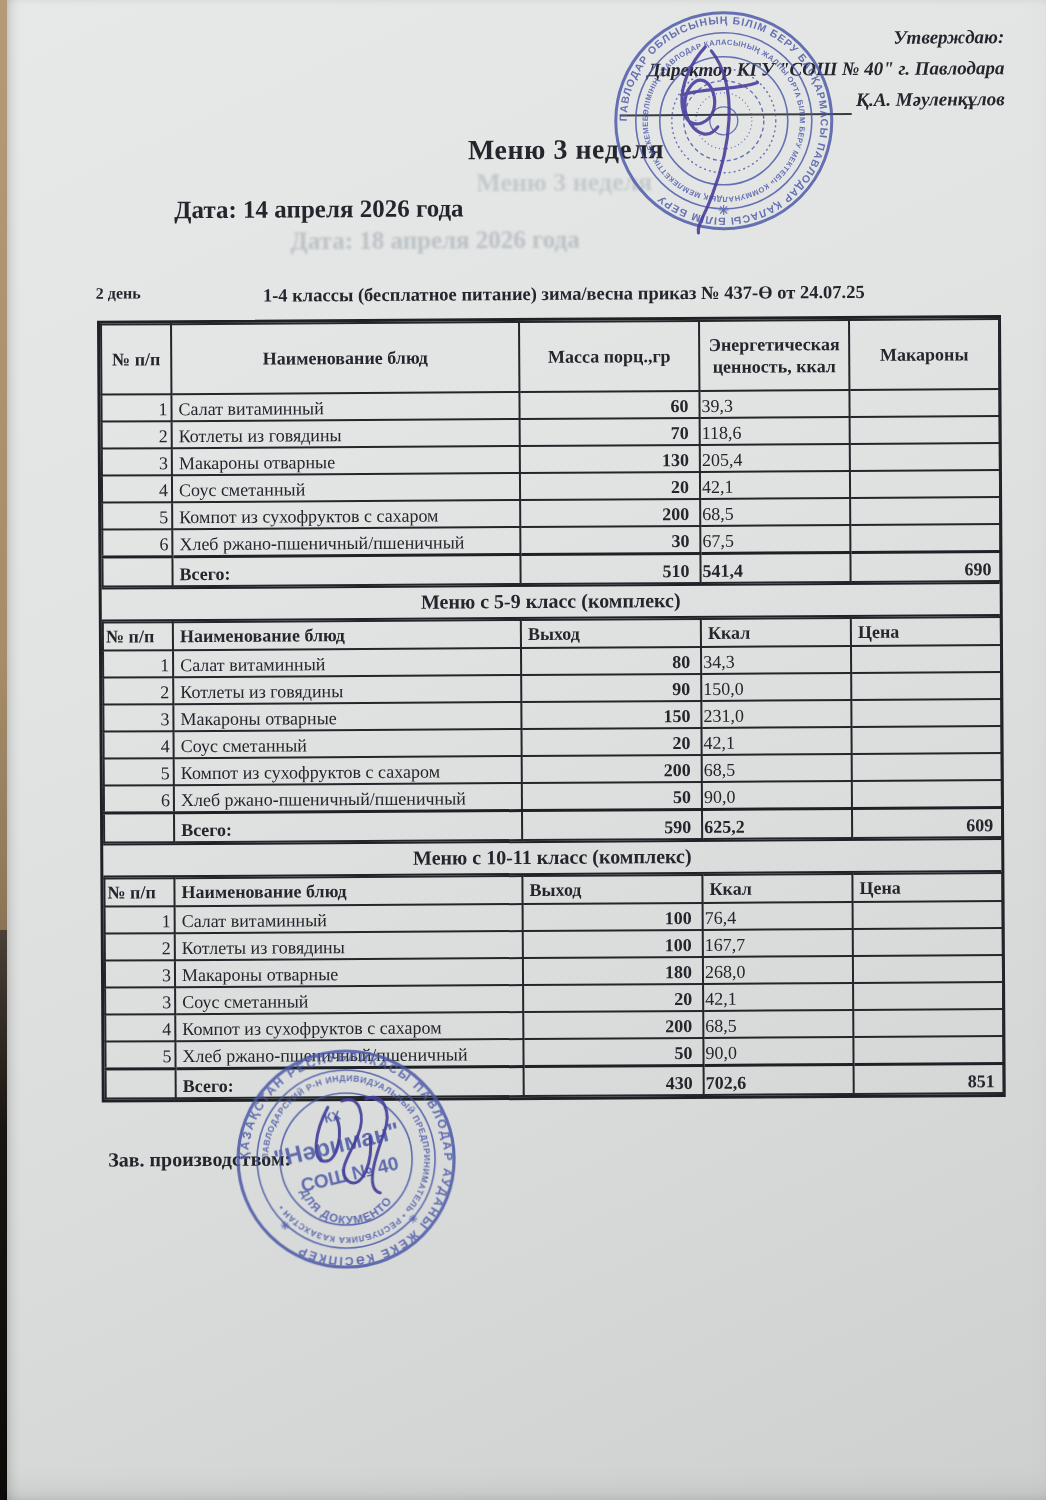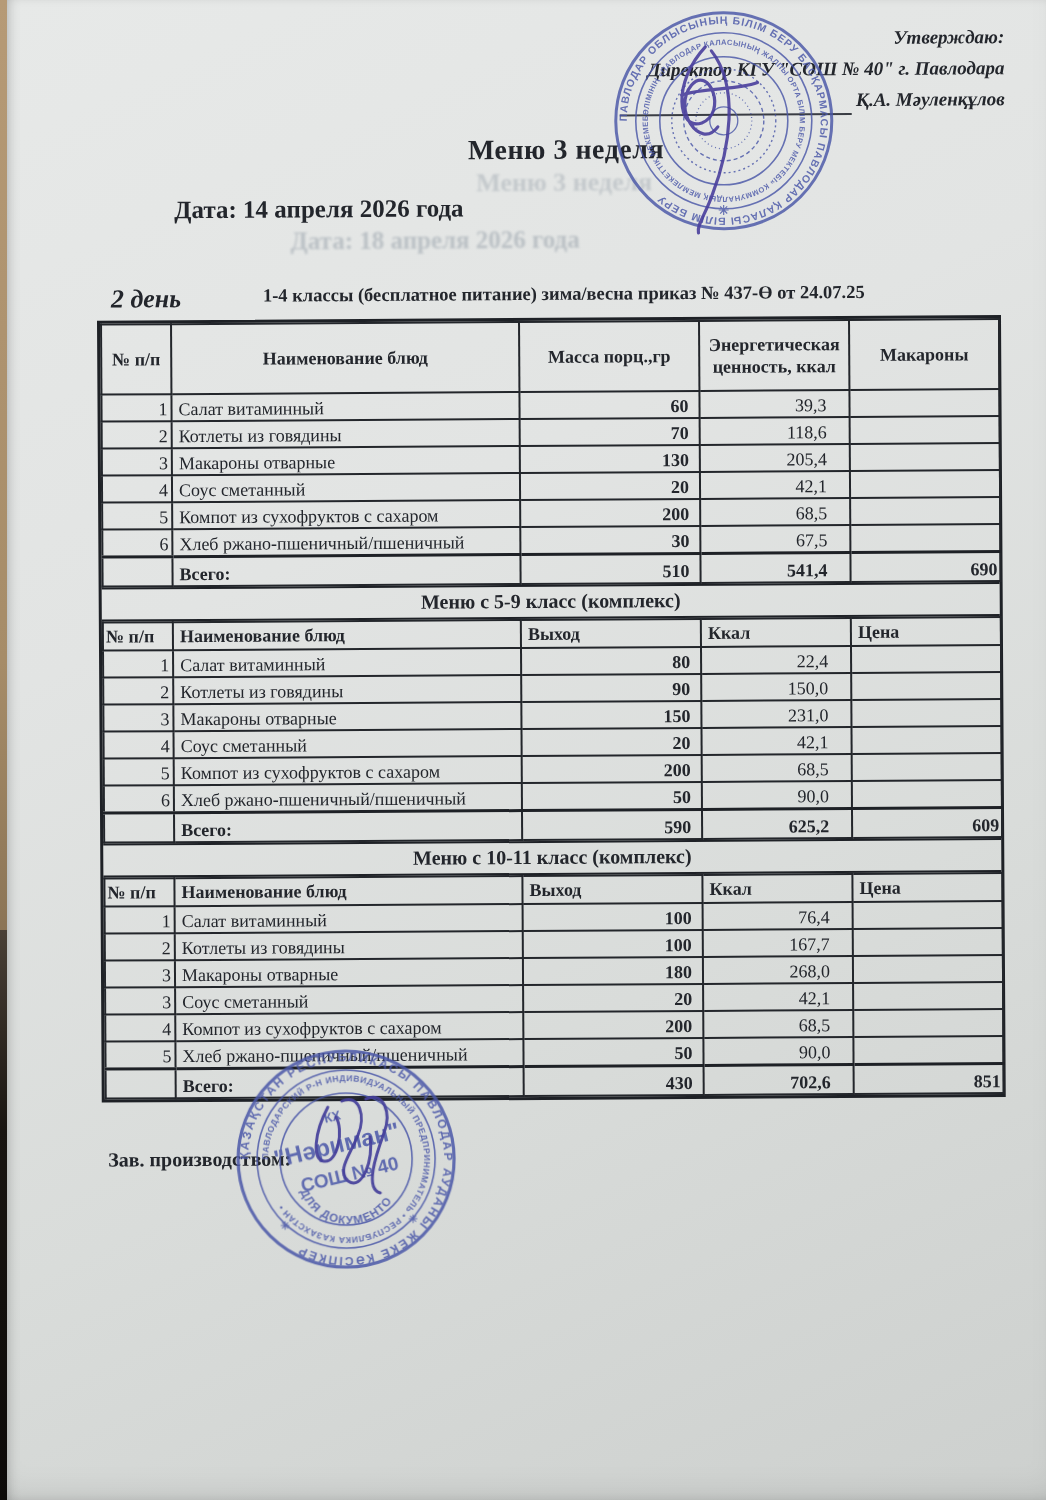--- a/index.html
+++ b/index.html
@@ -22,38 +22,38 @@
   .uline{width:232px;border-bottom:2px solid #3a3d44;height:24px;margin-right:4px;}
 
   .doc-title{position:absolute;left:150px;top:134px;width:820px;text-align:center;
              font-size:28px;font-weight:bold;letter-spacing:.5px;}
   .doc-date{position:absolute;left:168px;top:194px;font-size:25px;font-weight:bold;}
 
   .ghost{position:absolute;color:#87929d;filter:blur(1.1px);font-weight:bold;}
   .ghost-title{left:470px;top:168px;font-size:26px;opacity:.35;}
   .ghost-date{left:284px;top:226px;font-size:25px;opacity:.45;}
 
-  .day-label{position:absolute;left:104px;top:282px;font-size:26px;font-weight:bold;font-style:italic;}
+  .day-label{position:absolute;left:89px;top:282px;font-size:16px;font-weight:bold;}
   .order-line{position:absolute;left:256px;top:284px;font-size:18.5px;font-weight:bold;}
 
   
   .menu-wrap{position:absolute;left:90px;top:318px;width:898px;
              border:3px solid #1e2126;background:transparent;}
   table.menu{border-collapse:collapse;width:100%;table-layout:fixed;}
   .menu td,.menu th{border:2px solid #23262b;font-size:18px;line-height:1.05;
                     overflow:hidden;white-space:nowrap;}
   .hdr1 th{height:64px;text-align:center;vertical-align:middle;font-size:18px;
            white-space:normal;line-height:1.25;padding:2px 4px;}
   .hdr2 th{height:24px;text-align:left;vertical-align:middle;padding:1px 6px;font-size:18px;}
   .menu tbody td{height:23px;vertical-align:bottom;padding-bottom:1px;}
   .c-num{text-align:right;padding-right:3px;}
   .c-name{padding-left:6px;}
   .c-qty{text-align:right;padding-right:10px;font-weight:bold;}
-  .c-kcal{text-align:right;padding-right:22px;}
-  .c-price{text-align:right;padding-right:2px;}
+  .c-kcal{padding-right:22px;}
+  .c-price{text-align:right;padding-right:8px;}
   tr.total td{font-weight:bold;height:25px;border-top:3px solid #1e2126;}
   .band{border-top:2px solid #1e2126;border-bottom:2px solid #1e2126;
         text-align:center;font-weight:bold;font-size:20px;padding:3px 0 4px;}
 
   .footer-label{position:absolute;left:96px;top:1146px;font-size:20px;font-weight:bold;}
 
   .stamps{position:absolute;left:0;top:0;width:1046px;height:1500px;pointer-events:none;}
   .stamp-txt{font-family:"Liberation Sans",sans-serif;font-weight:bold;fill:#4a57a8;}
 </style>
 </head>
@@ -172,21 +172,21 @@
               <th>Выход</th>
               <th>Ккал</th>
               <th>Цена</th>
             </tr>
           </thead>
           <tbody>
             <tr>
                 <td class="c-num">1</td>
                 <td class="c-name">Салат витаминный</td>
                 <td class="c-qty">80</td>
-                <td class="c-kcal">22,4</td>
+                <td class="c-kcal">34,3</td>
                 <td class="c-price"></td>
               </tr>
             <tr>
                 <td class="c-num">2</td>
                 <td class="c-name">Котлеты из говядины</td>
                 <td class="c-qty">90</td>
                 <td class="c-kcal">150,0</td>
                 <td class="c-price"></td>
               </tr>
             <tr>

